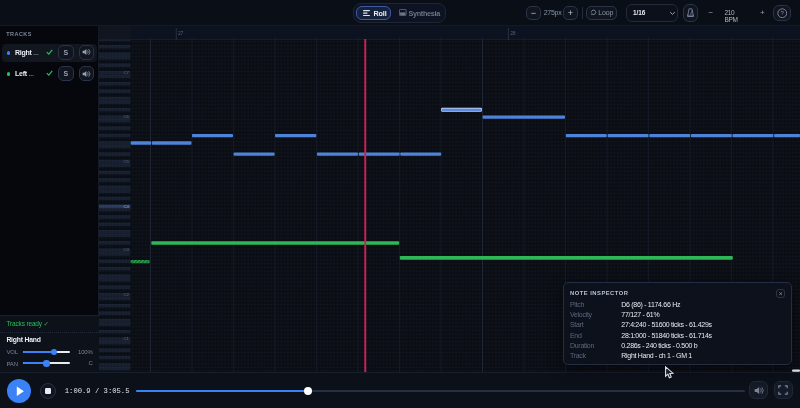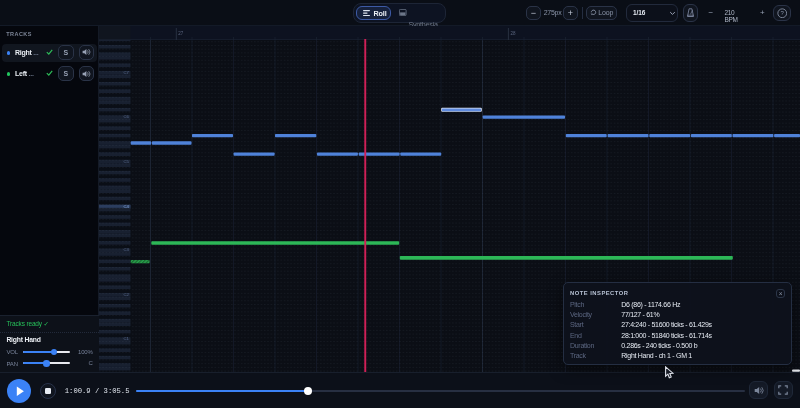--- a/index.html
+++ b/index.html
@@ -19,21 +19,21 @@
 <svg class="abs" style="left:362.8px;top:9.6px;" width="7" height="6.2" viewBox="0 0 7 6.2">
  <rect x="0" y="0" width="7" height="1.2" rx="0.6" fill="#dde4f0"></rect>
  <rect x="0" y="2.5" width="4.6" height="1.2" rx="0.6" fill="#dde4f0"></rect>
  <rect x="0" y="5" width="7" height="1.2" rx="0.6" fill="#dde4f0"></rect>
 </svg>
 <div class="abs" style="left:373.4px;top:9px;font-size:7.2px;font-weight:bold;letter-spacing:-0.1px;color:#edf1f7;">Roll</div>
 <svg class="abs" style="left:399px;top:9px;" width="7.5" height="7" viewBox="0 0 7.5 7">
  <rect x="0.4" y="0.4" width="6.7" height="6.2" rx="0.9" fill="none" stroke="#6c7689" stroke-width="0.8"></rect>
  <rect x="1.1" y="3.4" width="5.3" height="2.6" fill="#6c7689"></rect>
 </svg>
-<div class="abs" style="left:408.4px;top:20px;font-size:7.2px;font-weight:normal;letter-spacing:-0.25px;color:#6c7689;">Synthesia</div>
+<div class="abs" style="left:408.4px;top:9px;font-size:7.2px;font-weight:bold;letter-spacing:-0.25px;color:#6c7689;">Synthesia</div>
 
 <div class="btn" style="left:526px;top:5.6px;width:15px;height:14px;font-size:9px;color:#c3cad8;">−</div>
 <div class="abs" style="left:543.7px;top:9px;font-size:7px;letter-spacing:-0.25px;color:#8a94a8;">275px</div>
 <div class="btn" style="left:563px;top:5.6px;width:15px;height:14px;font-size:9px;color:#c3cad8;">+</div>
 <div class="abs" style="left:582px;top:7px;width:1px;height:12px;background:#242d40;"></div>
 
 <div class="btn" style="left:586px;top:5.6px;width:31px;height:14px;">
  <svg width="7" height="7" viewBox="0 0 7 7" style="margin-right:1.5px;">
   <path d="M1.3 3.3 a2.2 2.2 0 1 1 0.7 1.6" fill="none" stroke="#8a94a8" stroke-width="0.9"></path>
   <path d="M0.6 4.4 l1.7 0.4 -0.3 1.5z" fill="#8a94a8"></path>

